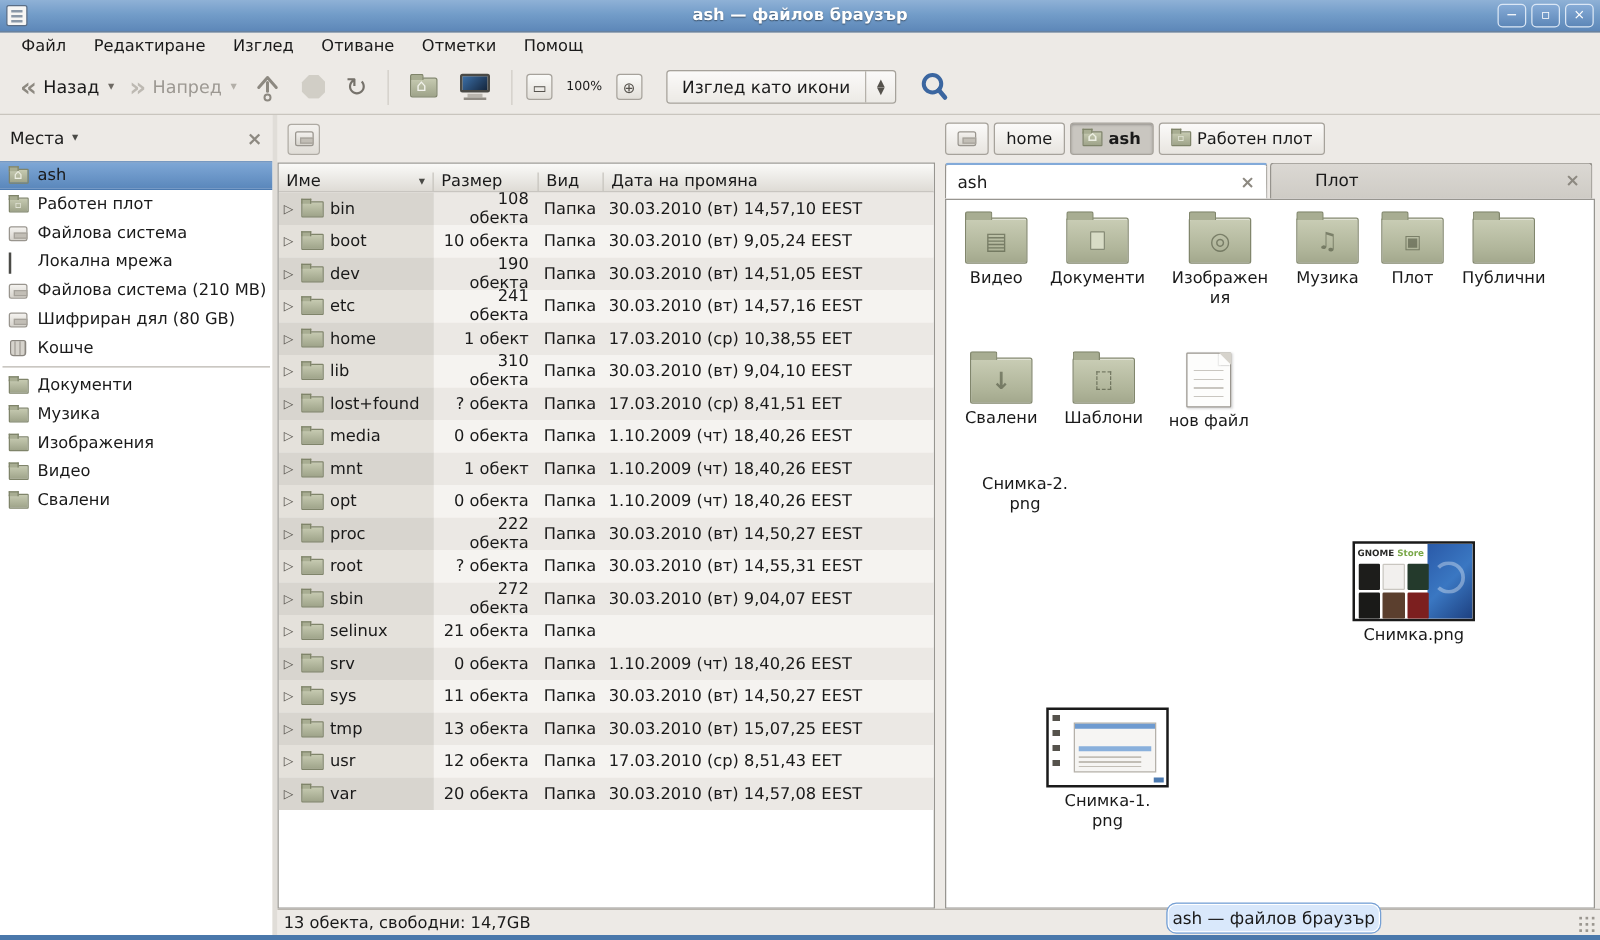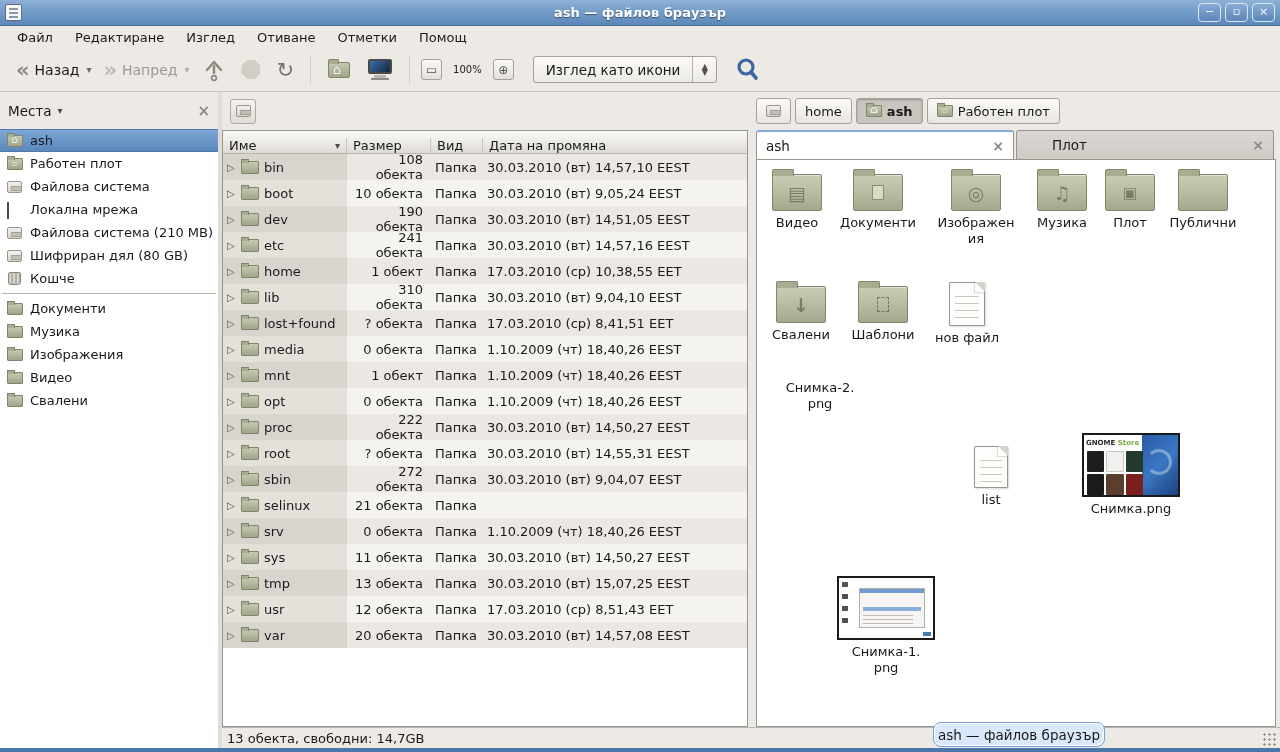--- a/index.html
+++ b/index.html
@@ -700,43 +700,39 @@
         <div class="ivlabel">Шаблони</div>
       </div>
       <div class="ivitem" style="left:170px;top:122px;width:80px">
         <div class="file-ic"></div>
         <div class="ivlabel">нов файл</div>
       </div>
 
       <div class="ivitem" style="left:12px;top:216px;width:102px">
         <div class="ivlabel" style="width:72px;margin:4px auto 0;word-break:break-all">Снимка-2.png</div>
       </div>
-      <div class="ivitem" style="left:196px;top:286px;width:76px">
-        <div class="file-ic" style="width:34px;height:42px"></div>
-        <div class="ivlabel">list</div>
-      </div>
       <div class="ivitem" style="left:322px;top:273px;width:104px">
         <div class="thumb th-store">
           <div class="right">
               <div class="swirl"></div>
             </div>
           <div class="hdr"><span>GNOME</span> <i>Store</i></div>
           <div class="shirts">
             <div style="background:#1d1d1b"></div>
               <div style="background:#f2f0ee;border:1px solid #c9c6c0"></div>
               <div style="background:#243a2c"></div>
             <div style="background:#1a1a18"></div>
               <div style="background:#5b3f2e"></div>
               <div style="background:#7c1f1f"></div>
           </div>
         </div>
         <div class="ivlabel">Снимка.png</div>
       </div>
 
-      <div class="ivitem" style="left:77px;top:416px;width:104px">
+      <div class="ivitem" style="left:77px;top:406px;width:104px">
         <div class="thumb th-dialog">
           <div class="ic"></div>
           <div class="dlg">
               <div class="tl"></div>
               <div class="row"></div>
               <div class="ln"></div>
             </div>
           <div class="foot"></div>
         </div>
         <div class="ivlabel" style="width:70px;margin:4px auto 0;word-break:break-all">Снимка-1.png</div>

